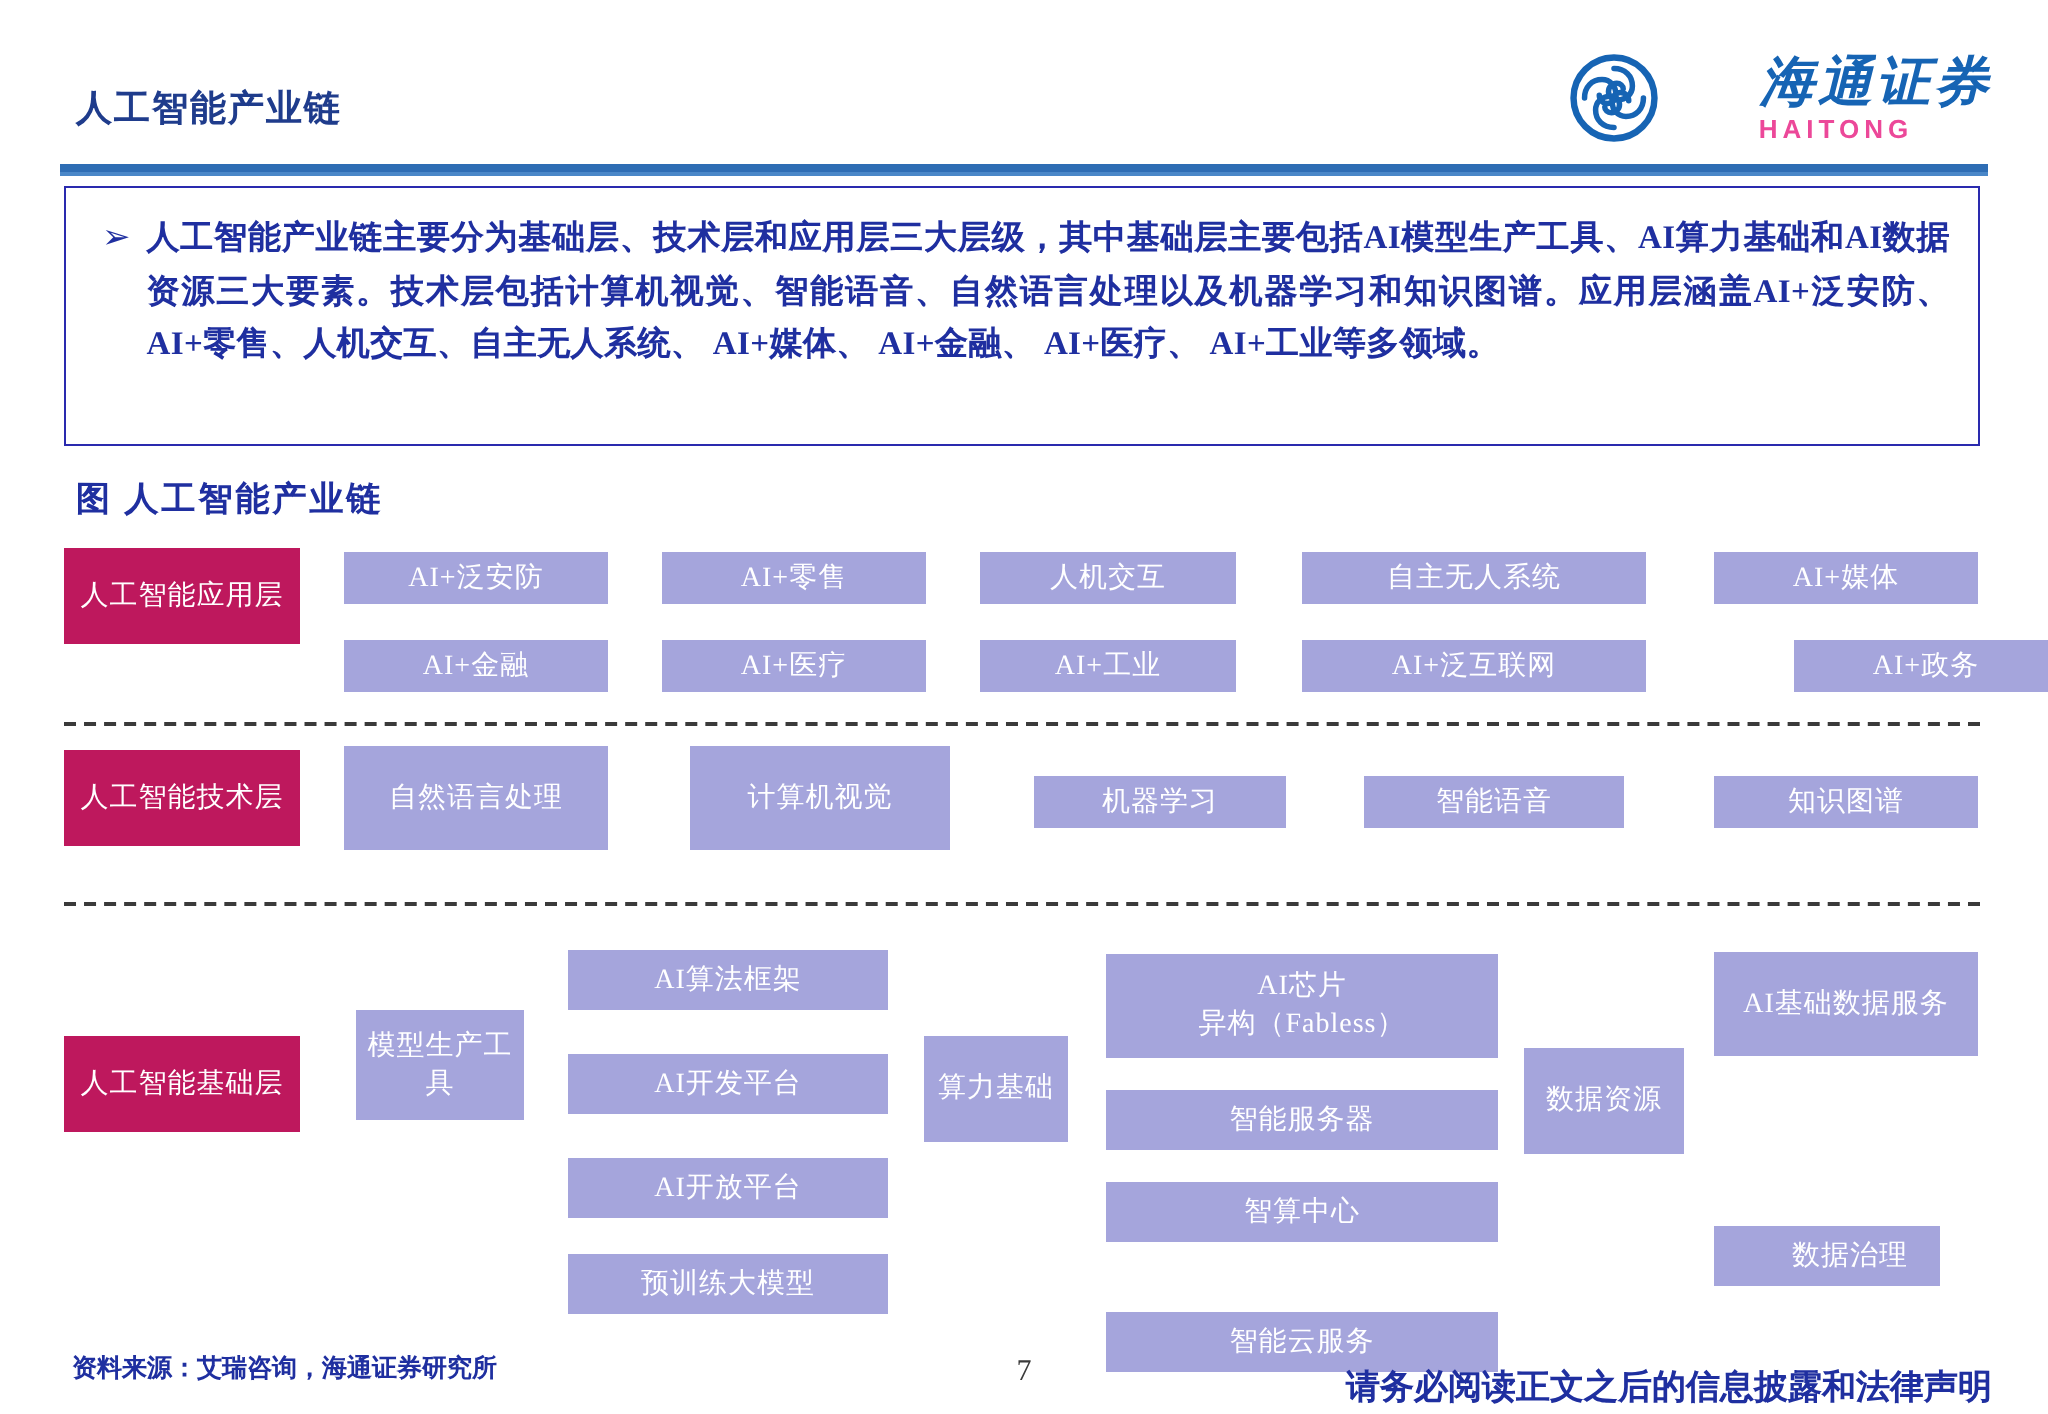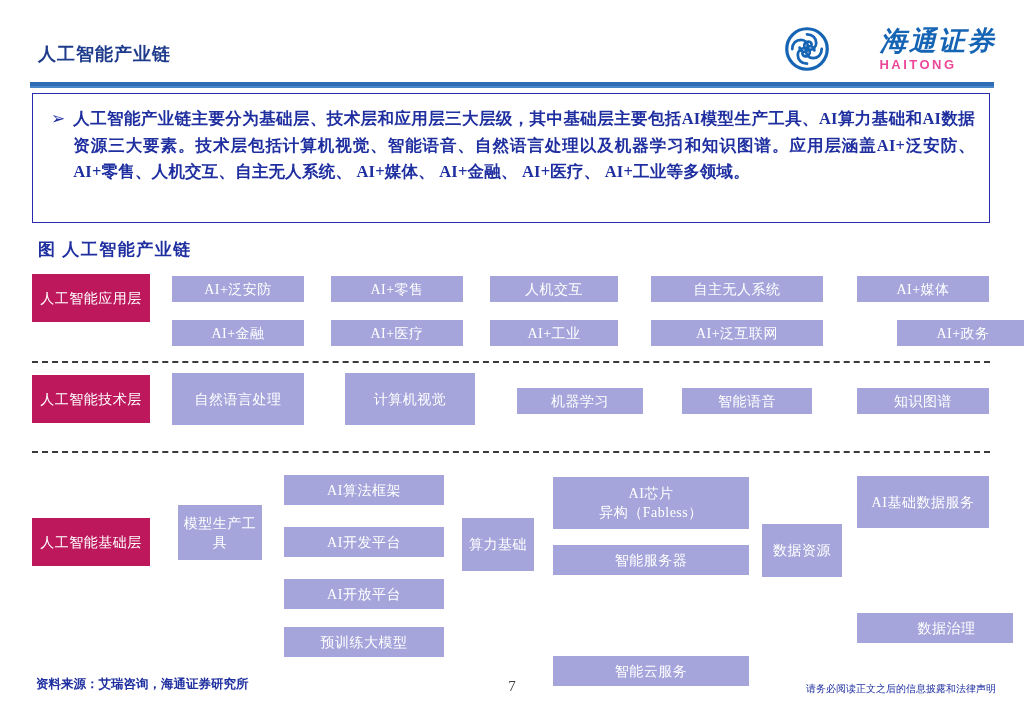--- a/index.html
+++ b/index.html
@@ -188,22 +188,22 @@
     width: 1024px;
     text-align: center;
     font-size: 15px;
     color: #3A3A3A;
     font-family: "Liberation Serif", serif;
   }
   .footer-note {
     position: absolute;
     right: 28px;
     top: 682px;
-    font-size: 10px;
-    font-weight: normal;
+    font-size: 17px;
+    font-weight: bold;
     color: #1F2FA0;
     white-space: nowrap;
   }
 </style>
 </head>
 <body>
 
 <div class="slide">
 
   <div class="page-title">人工智能产业链</div>
@@ -254,24 +254,25 @@
       <div class="node light" style="left: 857px; top: 388px; width: 132px; height: 26px;">知识图谱</div>
       <div class="node dark" style="left: 32px; top: 518px; width: 118px; height: 48px;">人工智能基础层</div>
       <div class="node light" style="left: 178px; top: 505px; width: 84px; height: 55px;">模型生产工具</div>
       <div class="node light" style="left: 284px; top: 475px; width: 160px; height: 30px;">AI算法框架</div>
       <div class="node light" style="left: 284px; top: 527px; width: 160px; height: 30px;">AI开发平台</div>
       <div class="node light" style="left: 284px; top: 579px; width: 160px; height: 30px;">AI开放平台</div>
       <div class="node light" style="left: 284px; top: 627px; width: 160px; height: 30px;">预训练大模型</div>
       <div class="node light" style="left: 462px; top: 518px; width: 72px; height: 53px;">算力基础</div>
       <div class="node light" style="left: 553px; top: 477px; width: 196px; height: 52px;">AI芯片<br>异构（Fabless）</div>
       <div class="node light" style="left: 553px; top: 545px; width: 196px; height: 30px;">智能服务器</div>
+      <div class="node light" style="left: 553px; top: 591px; width: 196px; height: 30px;">智算中心</div>
       <div class="node light" style="left: 553px; top: 636px; width: 196px; height: 30px; margin-top: 20px;">智能云服务</div>
       <div class="node light" style="left: 762px; top: 524px; width: 80px; height: 53px;">数据资源</div>
       <div class="node light" style="left: 857px; top: 476px; width: 132px; height: 52px;">AI基础数据服务</div>
-      <div class="node light" style="left: 857px; top: 613px; width: 156px; height: 30px; padding-left: 27px;">数据治理</div>
+      <div class="node light" style="left: 857px; top: 613px; width: 113px; height: 30px; padding-left: 27px;">数据治理</div>
       <div class="divider" style="top: 361px;"></div>
       <div class="divider" style="top: 451px;"></div>
     </div>
 
   <div class="footer-source">资料来源：艾瑞咨询，海通证券研究所</div>
   <div class="footer-page">7</div>
   <div class="footer-note">请务必阅读正文之后的信息披露和法律声明</div>
 
 </div>
 

